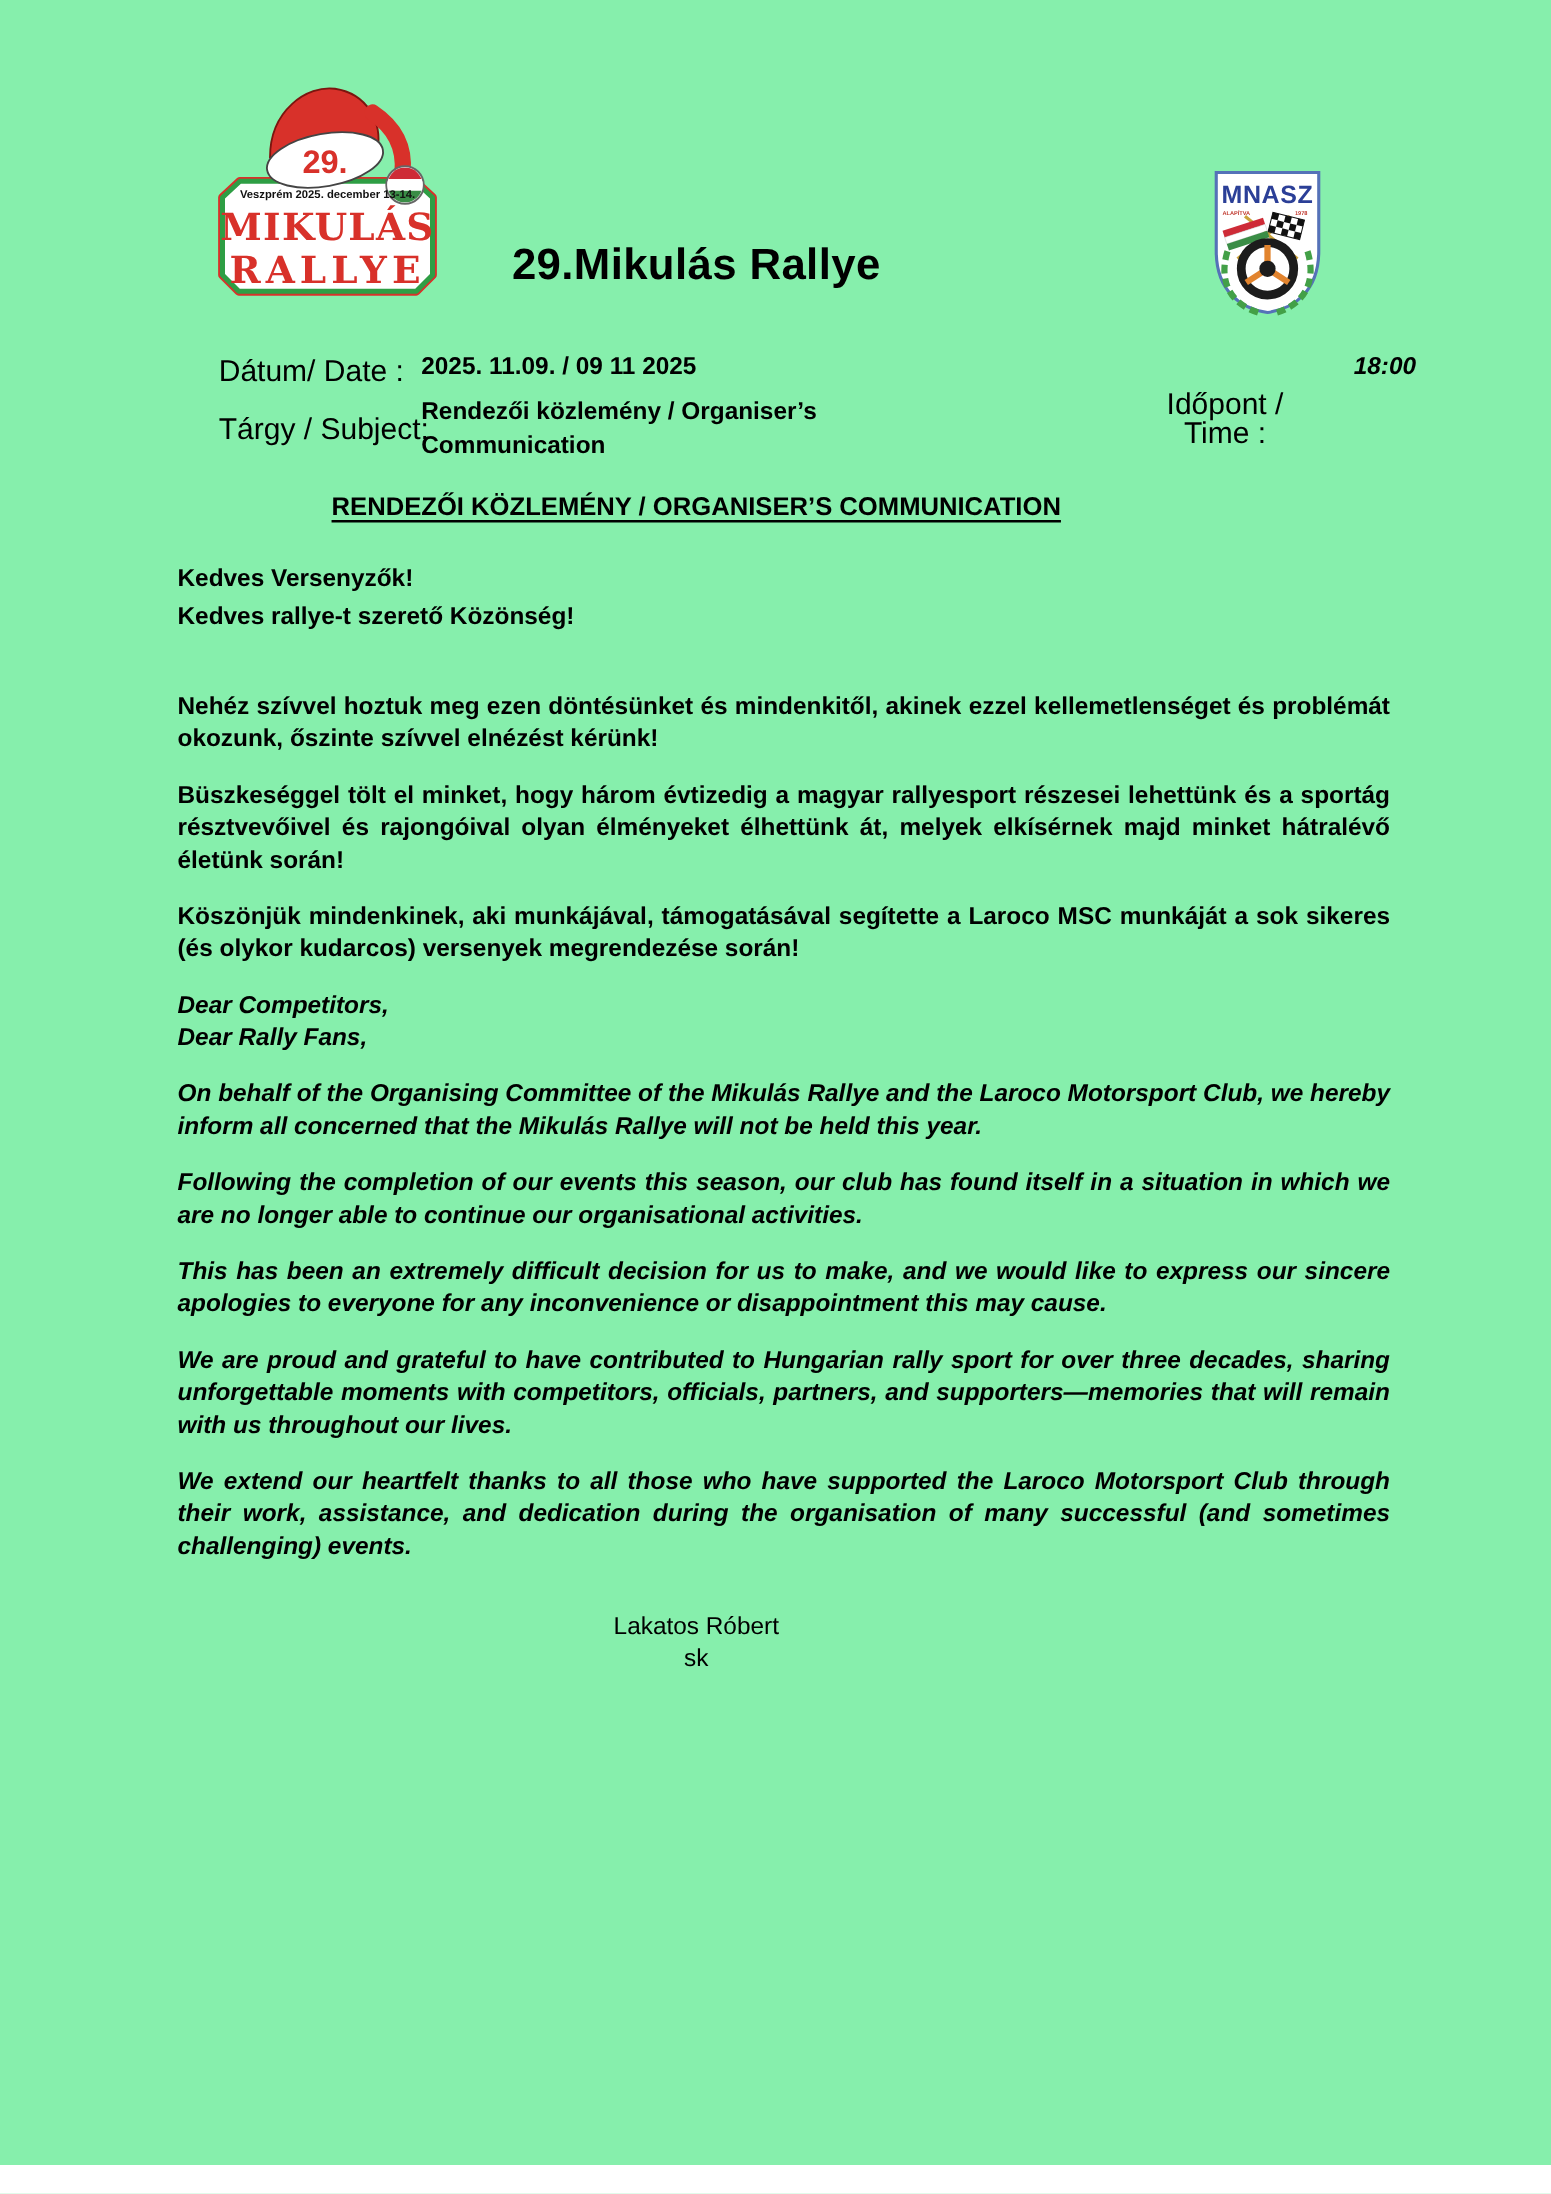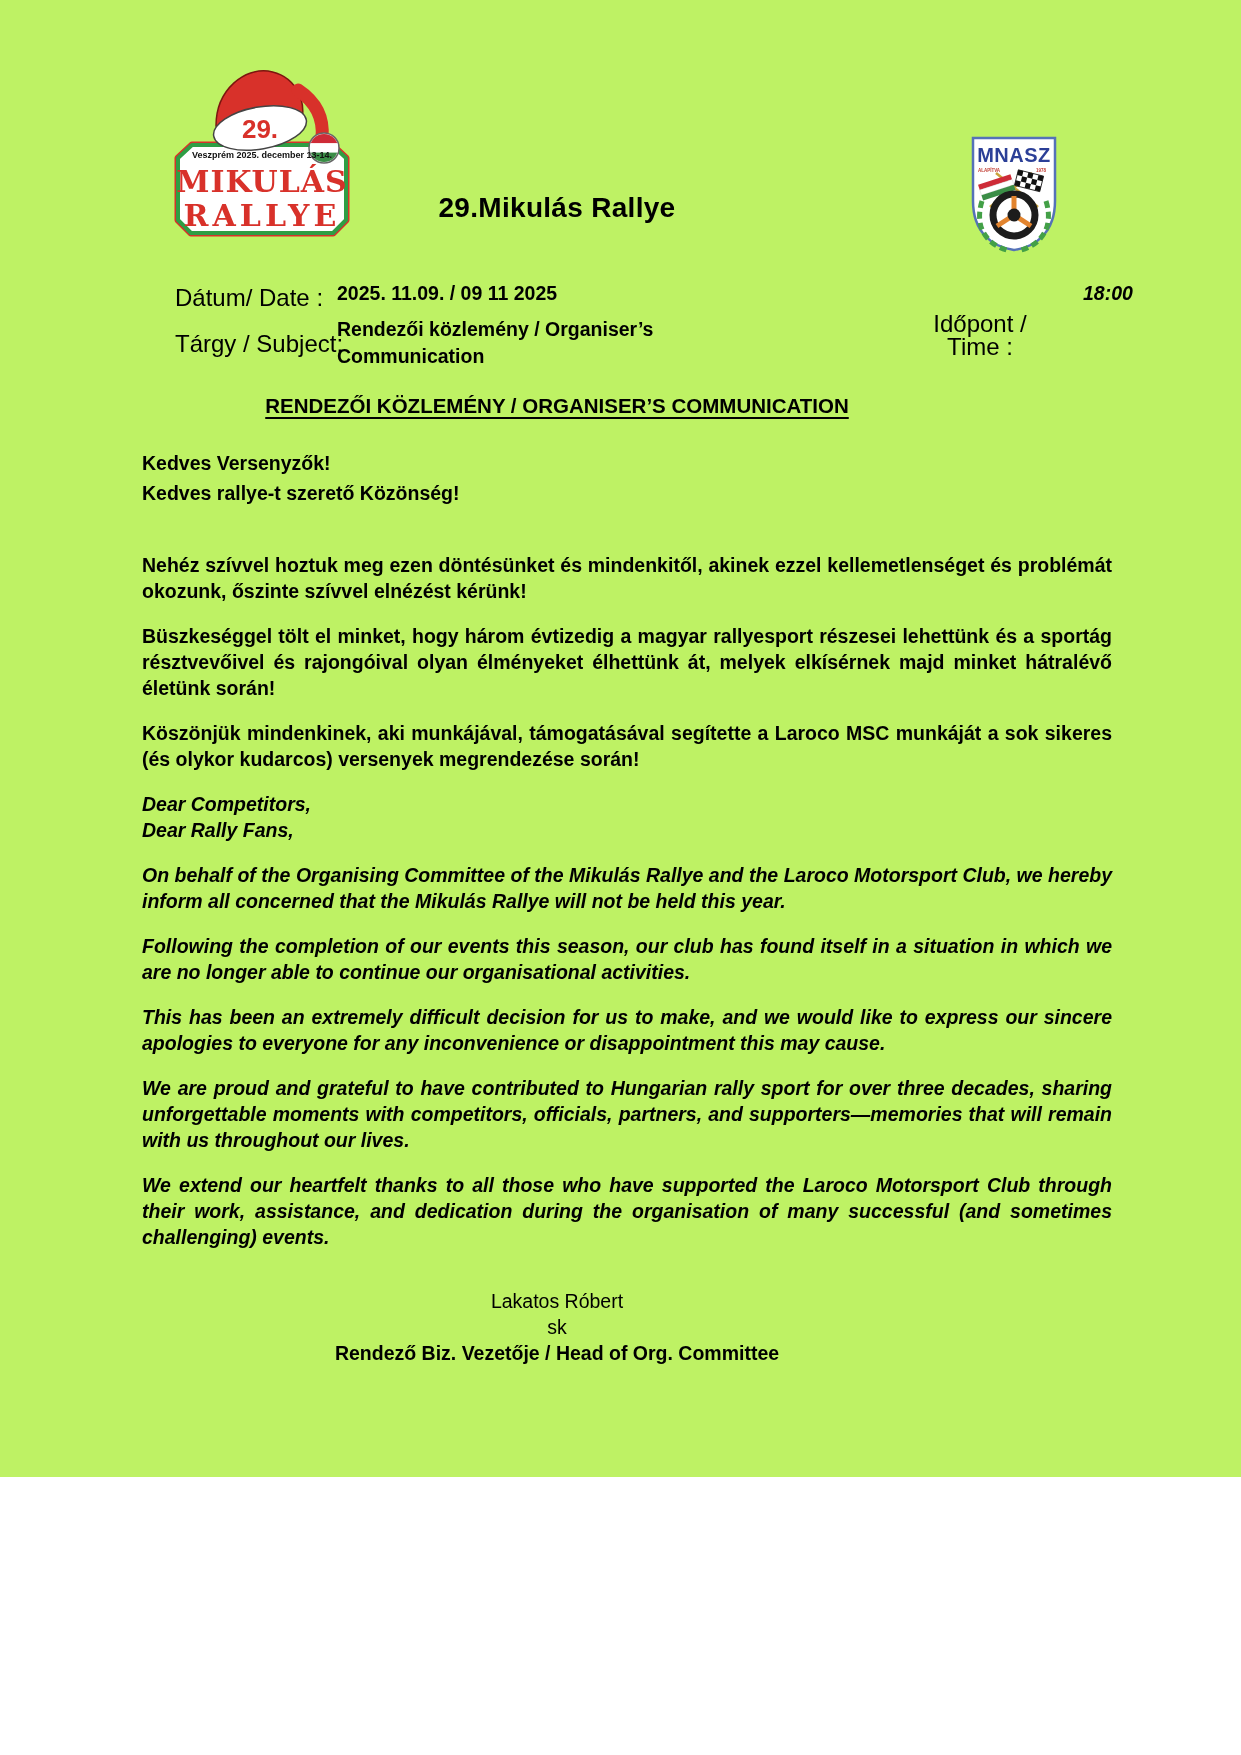--- a/index.html
+++ b/index.html
@@ -1,32 +1,32 @@
 <!DOCTYPE html>
 <html><head>
 <meta charset="utf-8">
 <style>
   html,body { margin:0; padding:0; background:#fff; }
   .page {
     position:relative;
     width:1241px;
-    height:1477px;
-    background:#bef264;
+    height:1732px;
+    background:#86efac;
     font-family:"Liberation Sans","DejaVu Sans",sans-serif;
     color:#000;
     overflow:hidden;
   }
 
   
   .logo-mikulas { position:absolute; left:156px; top:58px; width:194px; height:182px; }
   .logo-mnasz   { position:absolute; left:970px; top:134px; width:88px;  height:120px; }
   .doc-title {
     position:absolute; left:142px; top:192px; width:830px;
     margin:0; text-align:center;
-    font-size:28px; font-weight:bold; letter-spacing:0.3px;
+    font-size:35px; font-weight:bold; letter-spacing:0.3px;
   }
 
   
   .meta-label { position:absolute; font-size:24px; font-weight:normal; }
   .meta-value { position:absolute; font-size:19.5px; font-weight:bold; }
   .meta-date-label    { left:175px; top:284px; }
   .meta-date-value    { left:337px; top:282px; }
   .meta-time-label    { left:925px; top:276px; width:110px; text-align:center; line-height:23px;margin-top:36px; }
   .meta-time-value    { left:1083px; top:282px;font-style:italic; }
   .meta-subject-label { left:175px; top:330px; }
@@ -161,18 +161,17 @@
 
     <p class="en">On behalf of the Organising Committee of the Mikulás Rallye and the Laroco Motorsport Club, we hereby inform all concerned that the Mikulás Rallye will not be held this year.</p>
     <p class="en">Following the completion of our events this season, our club has found itself in a situation in which we are no longer able to continue our organisational activities.</p>
     <p class="en">This has been an extremely difficult decision for us to make, and we would like to express our sincere apologies to everyone for any inconvenience or disappointment this may cause.</p>
     <p class="en">We are proud and grateful to have contributed to Hungarian rally sport for over three decades, sharing unforgettable moments with competitors, officials, partners, and supporters—memories that will remain with us throughout our lives.</p>
     <p class="en">We extend our heartfelt thanks to all those who have supported the Laroco Motorsport Club through their work, assistance, and dedication during the organisation of many successful (and sometimes challenging) events.</p>
 
     <div class="signature-block">
       <div class="sig-name">Lakatos Róbert</div>
       <div class="sig-sk">sk</div>
-      <div class="sig-role">Rendező Biz. Vezetője / Head of Org. Committee</div>
     </div>
 
   </div>
 
 </div>
 
 </body></html>

